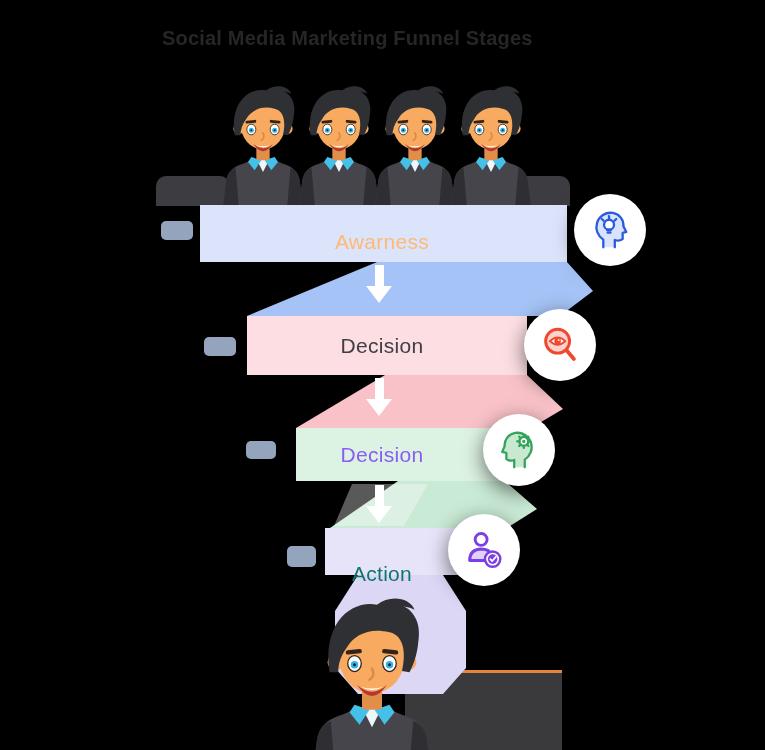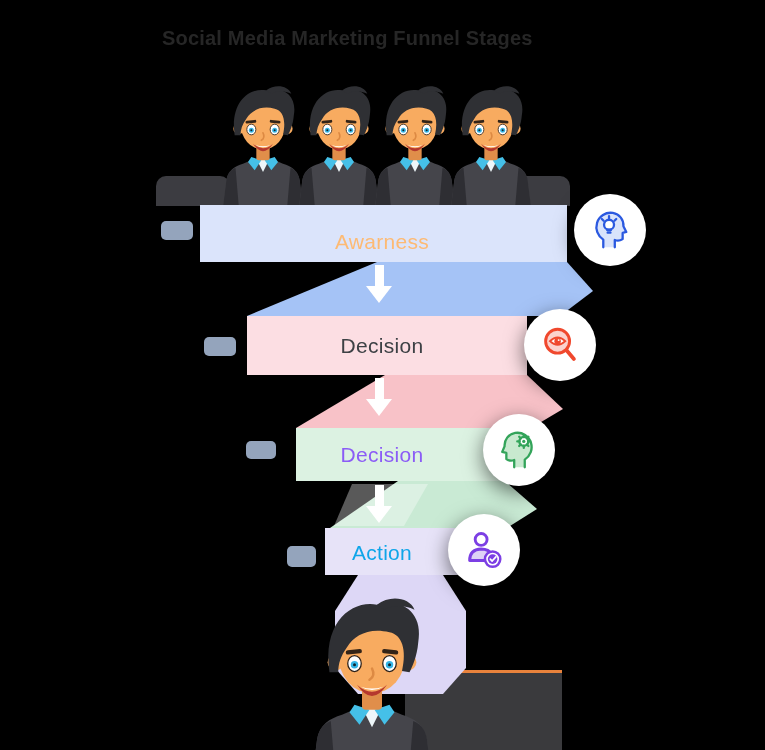--- a/index.html
+++ b/index.html
@@ -96,21 +96,21 @@
   <div class="shape conn2 funnel-layer" style="background: rgb(248, 194, 200);"></div>
   <div class="shape band3 funnel-layer" style="background: rgb(220, 242, 226);"></div>
   <div class="shape conn3 funnel-layer" style="background: rgb(201, 234, 212);"></div>
   <div class="shape conn3-hl funnel-layer"></div>
   <div class="shape band4 funnel-layer" style="background: rgb(231, 227, 248);"></div>
   <div class="shape tail funnel-layer" style="background: rgb(221, 215, 246);"></div>
 
   <div class="stage-label" style="top: 242px; color: #fdba74;">Awarness</div>
   <div class="stage-label" style="top: 346px; color: rgb(61, 65, 69);">Decision</div>
   <div class="stage-label" style="top: 455px; color: #8b5cf6;">Decision</div>
-  <div class="stage-label" style="top: 553px; color: #0ea5e9;">Action</div>
+  <div class="stage-label" style="top: 574px; color: #0f766e;">Action</div>
 
   <div class="marker" style="left: 161px; top: 221px; width: 32px; height: 19px; background: rgb(148, 164, 188);"></div>
   <div class="marker" style="left: 204px; top: 337px; width: 32px; height: 19px; background: rgb(148, 164, 188);"></div>
   <div class="marker" style="left: 246px; top: 441px; width: 30px; height: 18px; background: rgb(148, 164, 188);"></div>
   <div class="marker" style="left: 287px; top: 546px; width: 29px; height: 21px; background: rgb(148, 164, 188);"></div>
 
   <div class="arrow" style="left:366px;top:265px;">
     <div class="shaft" style="background: rgb(255, 255, 255);"></div>
     <div class="head" style="border-top-color: rgb(255, 255, 255);"></div>
   </div>

